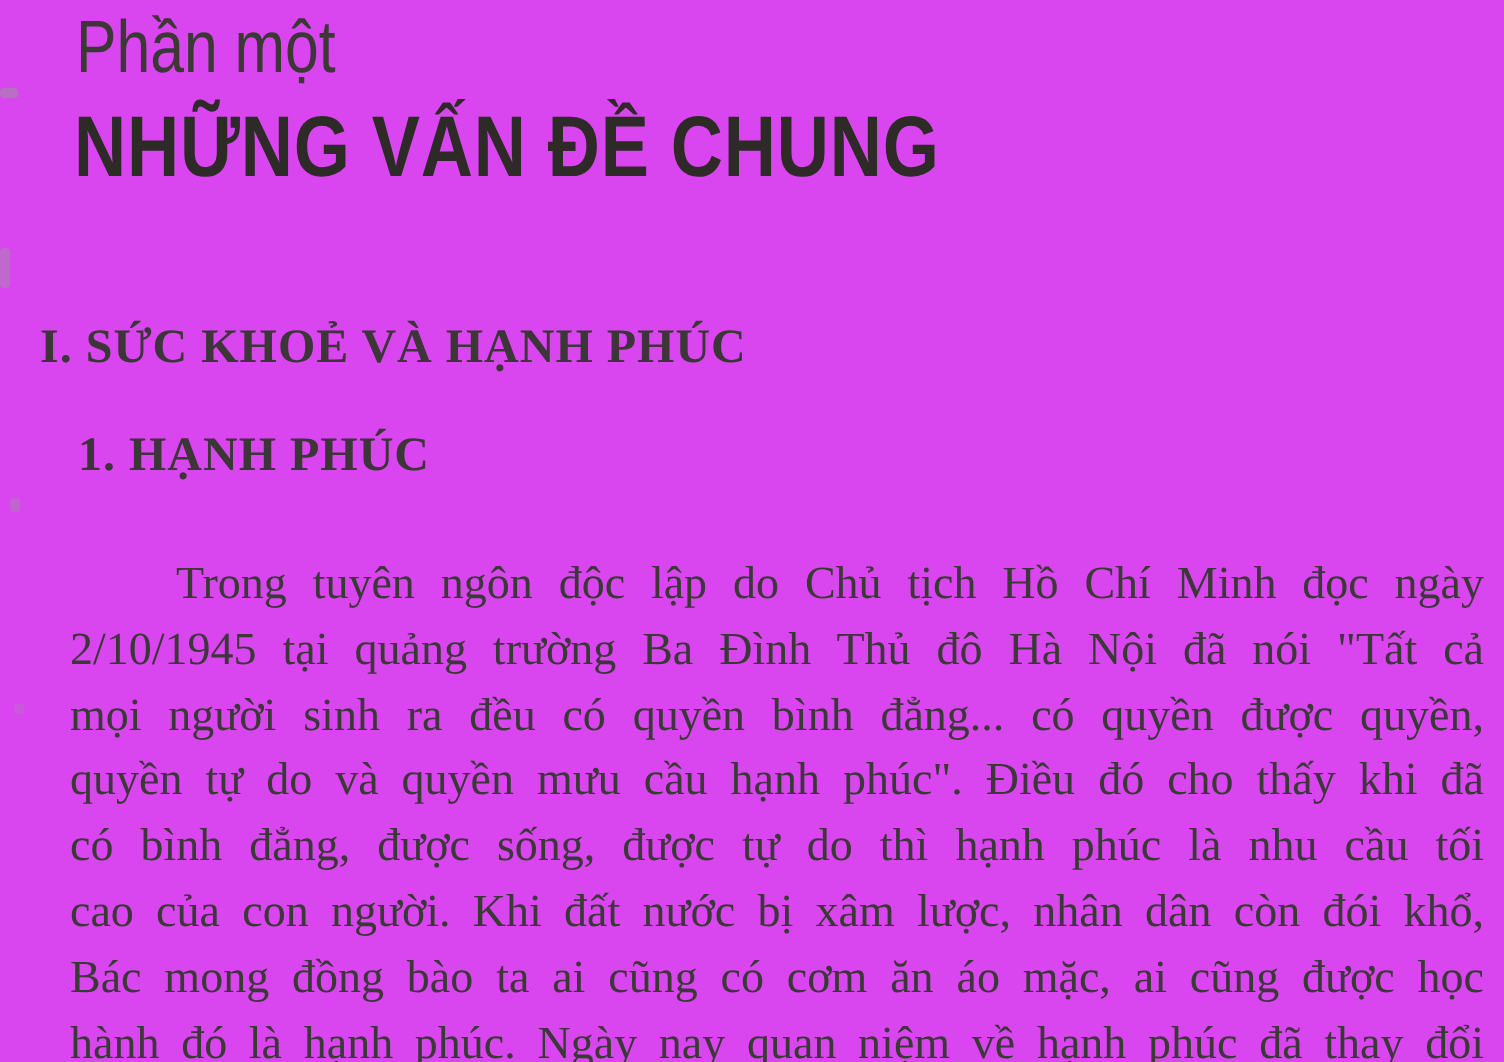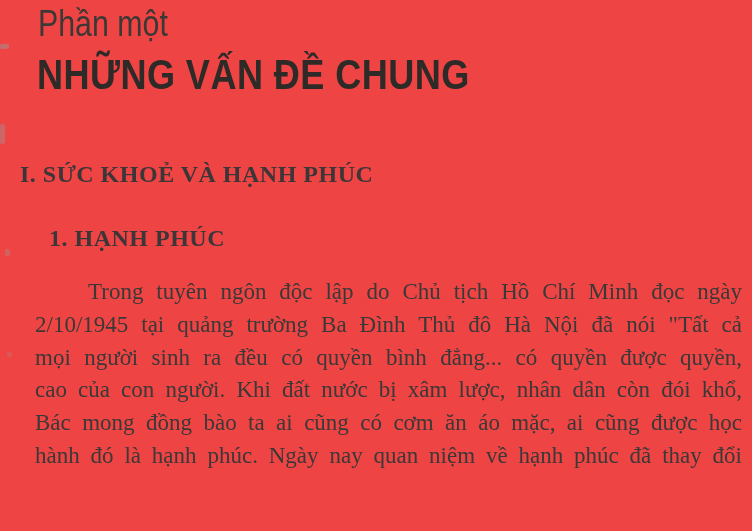--- a/index.html
+++ b/index.html
@@ -4,21 +4,21 @@
 <style>
   html, body {
     margin: 0;
     padding: 0;
     background: #ffffff;
   }
   .page {
     position: relative;
     width: 752px;
     height: 531px;
-    background: #ef4444;
+    background: #d946ef;
     overflow: hidden;
     font-family: "Liberation Serif", "DejaVu Serif", serif;
   }
   .part-label {
     position: absolute;
     left: 38px;
     top: 3px;
     font-family: "Liberation Sans", "DejaVu Sans", sans-serif;
     font-weight: 400;
     font-size: 37px;
@@ -48,21 +48,21 @@
     font-size: 24px;
     font-weight: 700;
     color: #3c3639;
     letter-spacing: 0.5px;
     white-space: nowrap;
   }
   .subsection-heading {
     position: absolute;
     left: 35px;
     top: 211px;
-    margin: 14px;
+    margin: 4px;
     font-size: 24px;
     font-weight: 700;
     color: #3c3639;
     letter-spacing: 0.5px;
     white-space: nowrap;
   }
   .paragraph {
     position: absolute;
     left: 35px;
     top: 262px;
@@ -103,20 +103,22 @@
   <div class="part-title">NHỮNG VẤN ĐỀ CHUNG</div>
 
   <h2 class="section-heading">I. SỨC KHOẺ VÀ HẠNH PHÚC</h2>
 
   <h3 class="subsection-heading">1. HẠNH PHÚC</h3>
 
   <div class="paragraph">
     <div class="pline indent">Trong tuyên ngôn độc lập do Chủ tịch Hồ Chí Minh đọc ngày</div>
     <div class="pline">2/10/1945 tại quảng trường Ba Đình Thủ đô Hà Nội đã nói "Tất cả</div>
     <div class="pline">mọi người sinh ra đều có quyền bình đẳng... có quyền được quyền,</div>
+    <div class="pline">quyền tự do và quyền mưu cầu hạnh phúc". Điều đó cho thấy khi đã</div>
+    <div class="pline">có bình đẳng, được sống, được tự do thì hạnh phúc là nhu cầu tối</div>
     <div class="pline">cao của con người. Khi đất nước bị xâm lược, nhân dân còn đói khổ,</div>
     <div class="pline">Bác mong đồng bào ta ai cũng có cơm ăn áo mặc, ai cũng được học</div>
     <div class="pline">hành đó là hạnh phúc. Ngày nay quan niệm về hạnh phúc đã thay đổi</div>
   </div>
 
   <div class="artifact a1"></div>
   <div class="artifact a2"></div>
   <div class="artifact a3"></div>
   <div class="artifact a4"></div>
 

